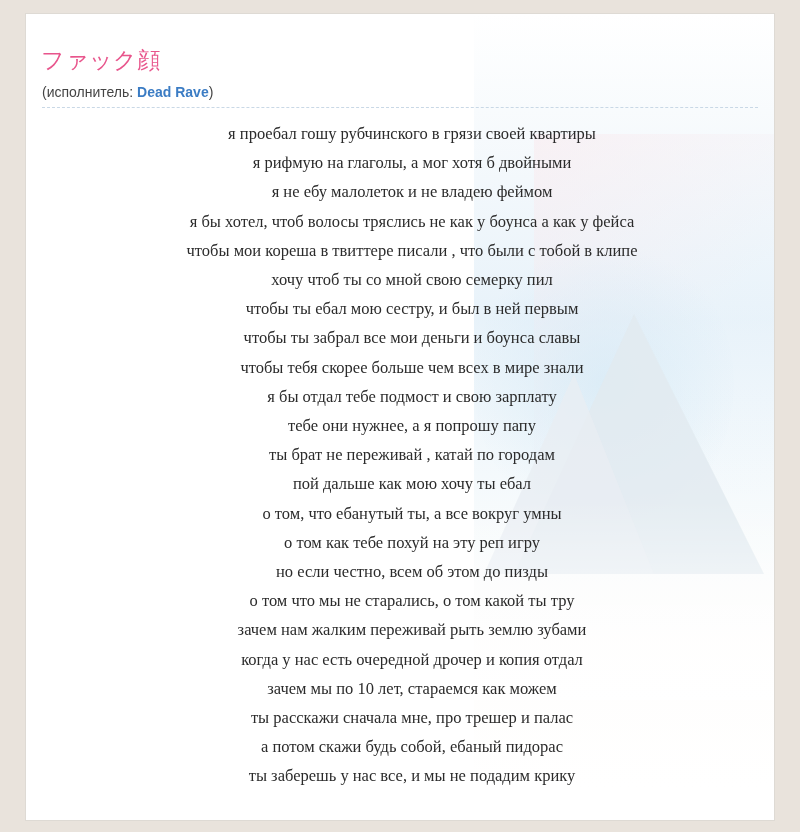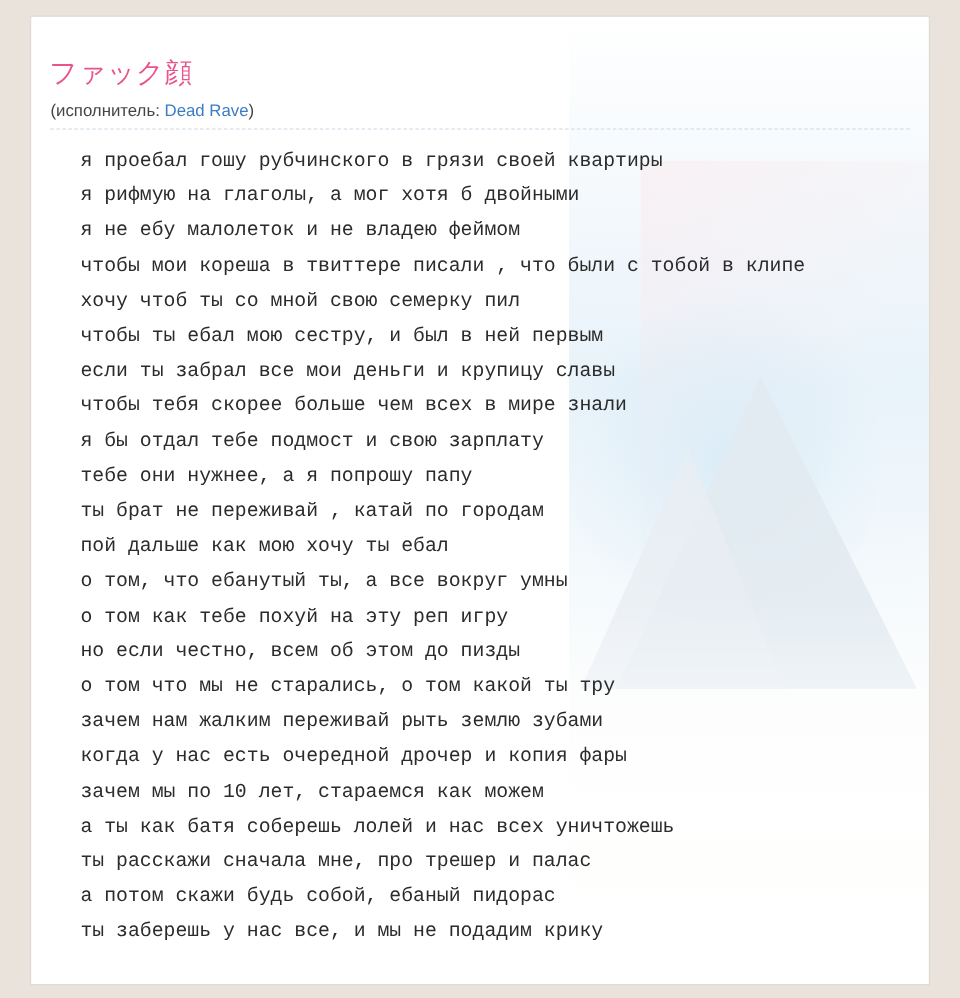--- a/index.html
+++ b/index.html
@@ -113,41 +113,43 @@
   .artist-line {
     position: absolute;
     left: 16px;
     top: 70px;
     font-size: 14px;
     color: #444444;
   }
   .artist-link {
     color: #3b7cc4;
     text-decoration: none;
+    font-weight: bold;
   }
   .divider {
     position: absolute;
     left: 16px;
     top: 93px;
     width: 716px;
     border-top: 1px dashed #c9d8e6;
     height: 0;
   }
   .lyrics {
     position: absolute;
     left: 41px;
     top: 105px;
     width: 690px;
   }
   .lyrics .line {
     font-size: 16.5px;
     line-height: 29.2px;
     color: #2b2b2b;
     white-space: pre;
-    font-family: Liberation Mono, monospace;
+    font-family: Liberation Serif, serif;
+    text-align: center;
   }
 </style>
 </head>
 <body>
 
 <div class="page-frame">
   <div class="bg-art">
     <div class="sky"></div>
     <div class="tint"></div>
     <div class="glow"></div>
@@ -160,36 +162,36 @@
     <h1 class="song-title">ファック顔</h1>
 
     <div class="artist-line"><span>(исполнитель: </span><a class="artist-link" href="#">Dead Rave</a><span>)</span></div>
 
     <div class="divider"></div>
 
     <div class="lyrics">
       <div class="line">я проебал гошу рубчинского в грязи своей квартиры</div>
       <div class="line">я рифмую на глаголы, а мог хотя б двойными</div>
       <div class="line">я не ебу малолеток и не владею феймом</div>
+      <div class="line">я бы хотел, чтоб волосы тряслись не как у боунса а как у фейса</div>
       <div class="line">чтобы мои кореша в твиттере писали , что были с тобой в клипе</div>
       <div class="line">хочу чтоб ты со мной свою семерку пил</div>
       <div class="line">чтобы ты ебал мою сестру, и был в ней первым</div>
-      <div class="line">если ты забрал все мои деньги и крупицу славы</div>
+      <div class="line">чтобы ты забрал все мои деньги и боунса славы</div>
       <div class="line">чтобы тебя скорее больше чем всех в мире знали</div>
       <div class="line">я бы отдал тебе подмост и свою зарплату</div>
       <div class="line">тебе они нужнее, а я попрошу папу</div>
       <div class="line">ты брат не переживай , катай по городам</div>
       <div class="line">пой дальше как мою хочу ты ебал</div>
       <div class="line">о том, что ебанутый ты, а все вокруг умны</div>
       <div class="line">о том как тебе похуй на эту реп игру</div>
       <div class="line">но если честно, всем об этом до пизды</div>
       <div class="line">о том что мы не старались, о том какой ты тру</div>
       <div class="line">зачем нам жалким переживай рыть землю зубами</div>
-      <div class="line">когда у нас есть очередной дрочер и копия фары</div>
+      <div class="line">когда у нас есть очередной дрочер и копия отдал</div>
       <div class="line">зачем мы по 10 лет, стараемся как можем</div>
-      <div class="line">а ты как батя соберешь лолей и нас всех уничтожешь</div>
       <div class="line">ты расскажи сначала мне, про трешер и палас</div>
       <div class="line">а потом скажи будь собой, ебаный пидорас</div>
       <div class="line">ты заберешь у нас все, и мы не подадим крику</div>
 
     </div>
   </div>
 </div>
 
 </body></html>

